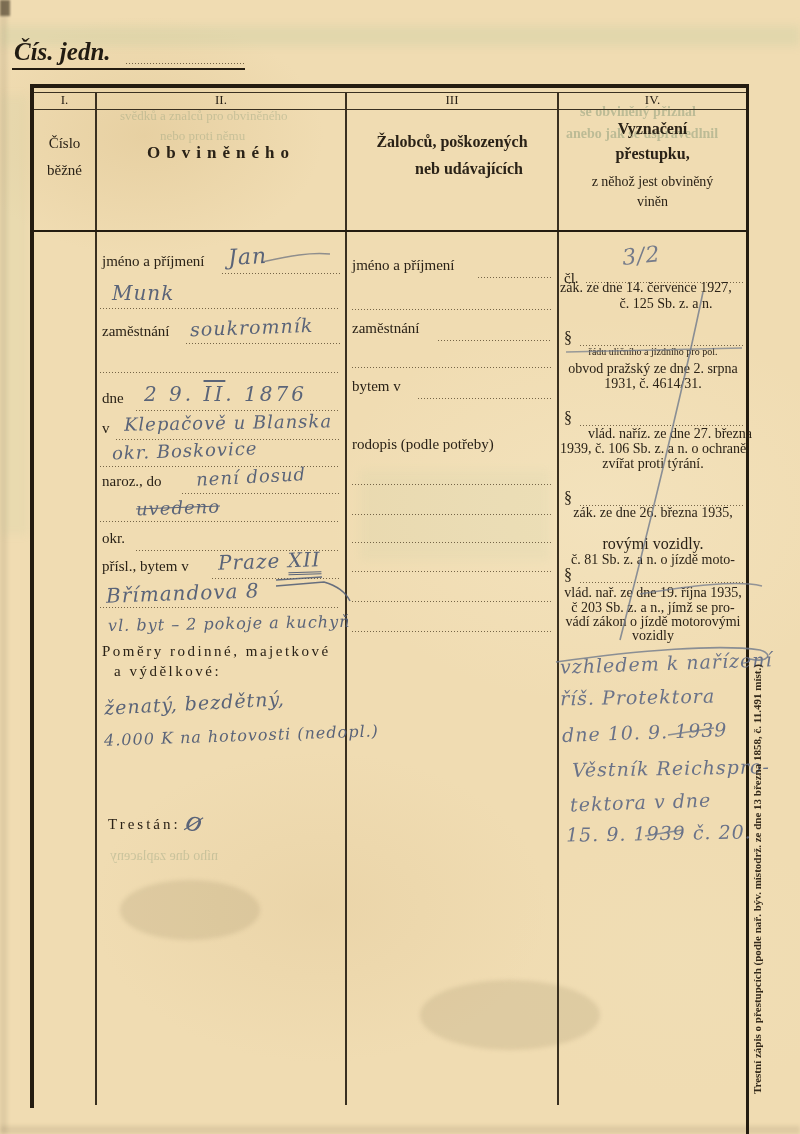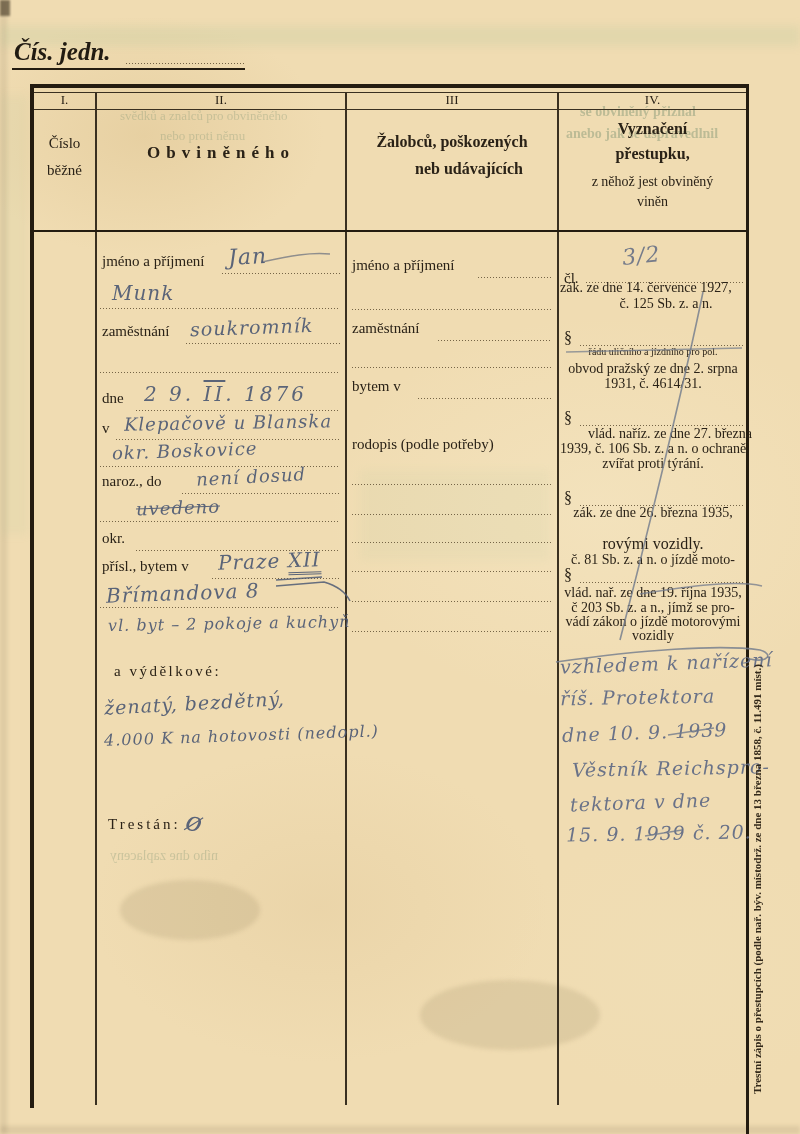--- a/index.html
+++ b/index.html
@@ -114,20 +114,21 @@
   <div class="hw strike" style="left:136px;top:497px;font-size:18px;transform:rotate(-2deg);">uvedeno</div>
   <div class="dot" style="left:100px;top:520px;width:240px;"></div>
   <div class="print" style="left:102px;top:530px;">okr.</div>
   <div class="dot" style="left:136px;top:549px;width:204px;"></div>
   <div class="print" style="left:102px;top:558px;">přísl., bytem v</div>
   <div class="hw" style="left:218px;top:549px;font-size:20px;transform:rotate(-2deg);"><span>Praze </span><span style="border-bottom:3px double #4e5a74;">XII</span></div>
   <div class="dot" style="left:212px;top:577px;width:128px;"></div>
   <div class="hw" style="left:106px;top:581px;font-size:20px;transform:rotate(-2deg);">Břímandova 8</div>
   <div class="dot" style="left:100px;top:606px;width:240px;"></div>
   <div class="hw" style="left:108px;top:614px;font-size:16px;transform:rotate(-1deg);">vl. byt – 2 pokoje a kuchyň</div>
+  <div class="print" style="left:102px;top:643px;letter-spacing:2.5px;">Poměry rodinné, majetkové</div>
   <div class="print" style="left:114px;top:663px;letter-spacing:2.5px;">a výdělkové:</div>
   <div class="hw" style="left:104px;top:692px;font-size:19px;transform:rotate(-3deg);">ženatý, bezdětný,</div>
   <div class="hw" style="left:104px;top:726px;font-size:16px;transform:rotate(-2deg);">4.000 K na hotovosti (nedopl.)</div>
   <div class="print" style="left:108px;top:816px;letter-spacing:3px;">Trestán:</div>
   <div class="hw" style="left:186px;top:806px;font-size:27px;transform:rotate(12deg);">ø</div>
 
   <div class="print" style="left:352px;top:257px;">jméno a příjmení</div>
   <div class="dot" style="left:478px;top:276px;width:74px;"></div>
   <div class="dot" style="left:352px;top:308px;width:200px;"></div>
   <div class="print" style="left:352px;top:320px;">zaměstnání</div>

